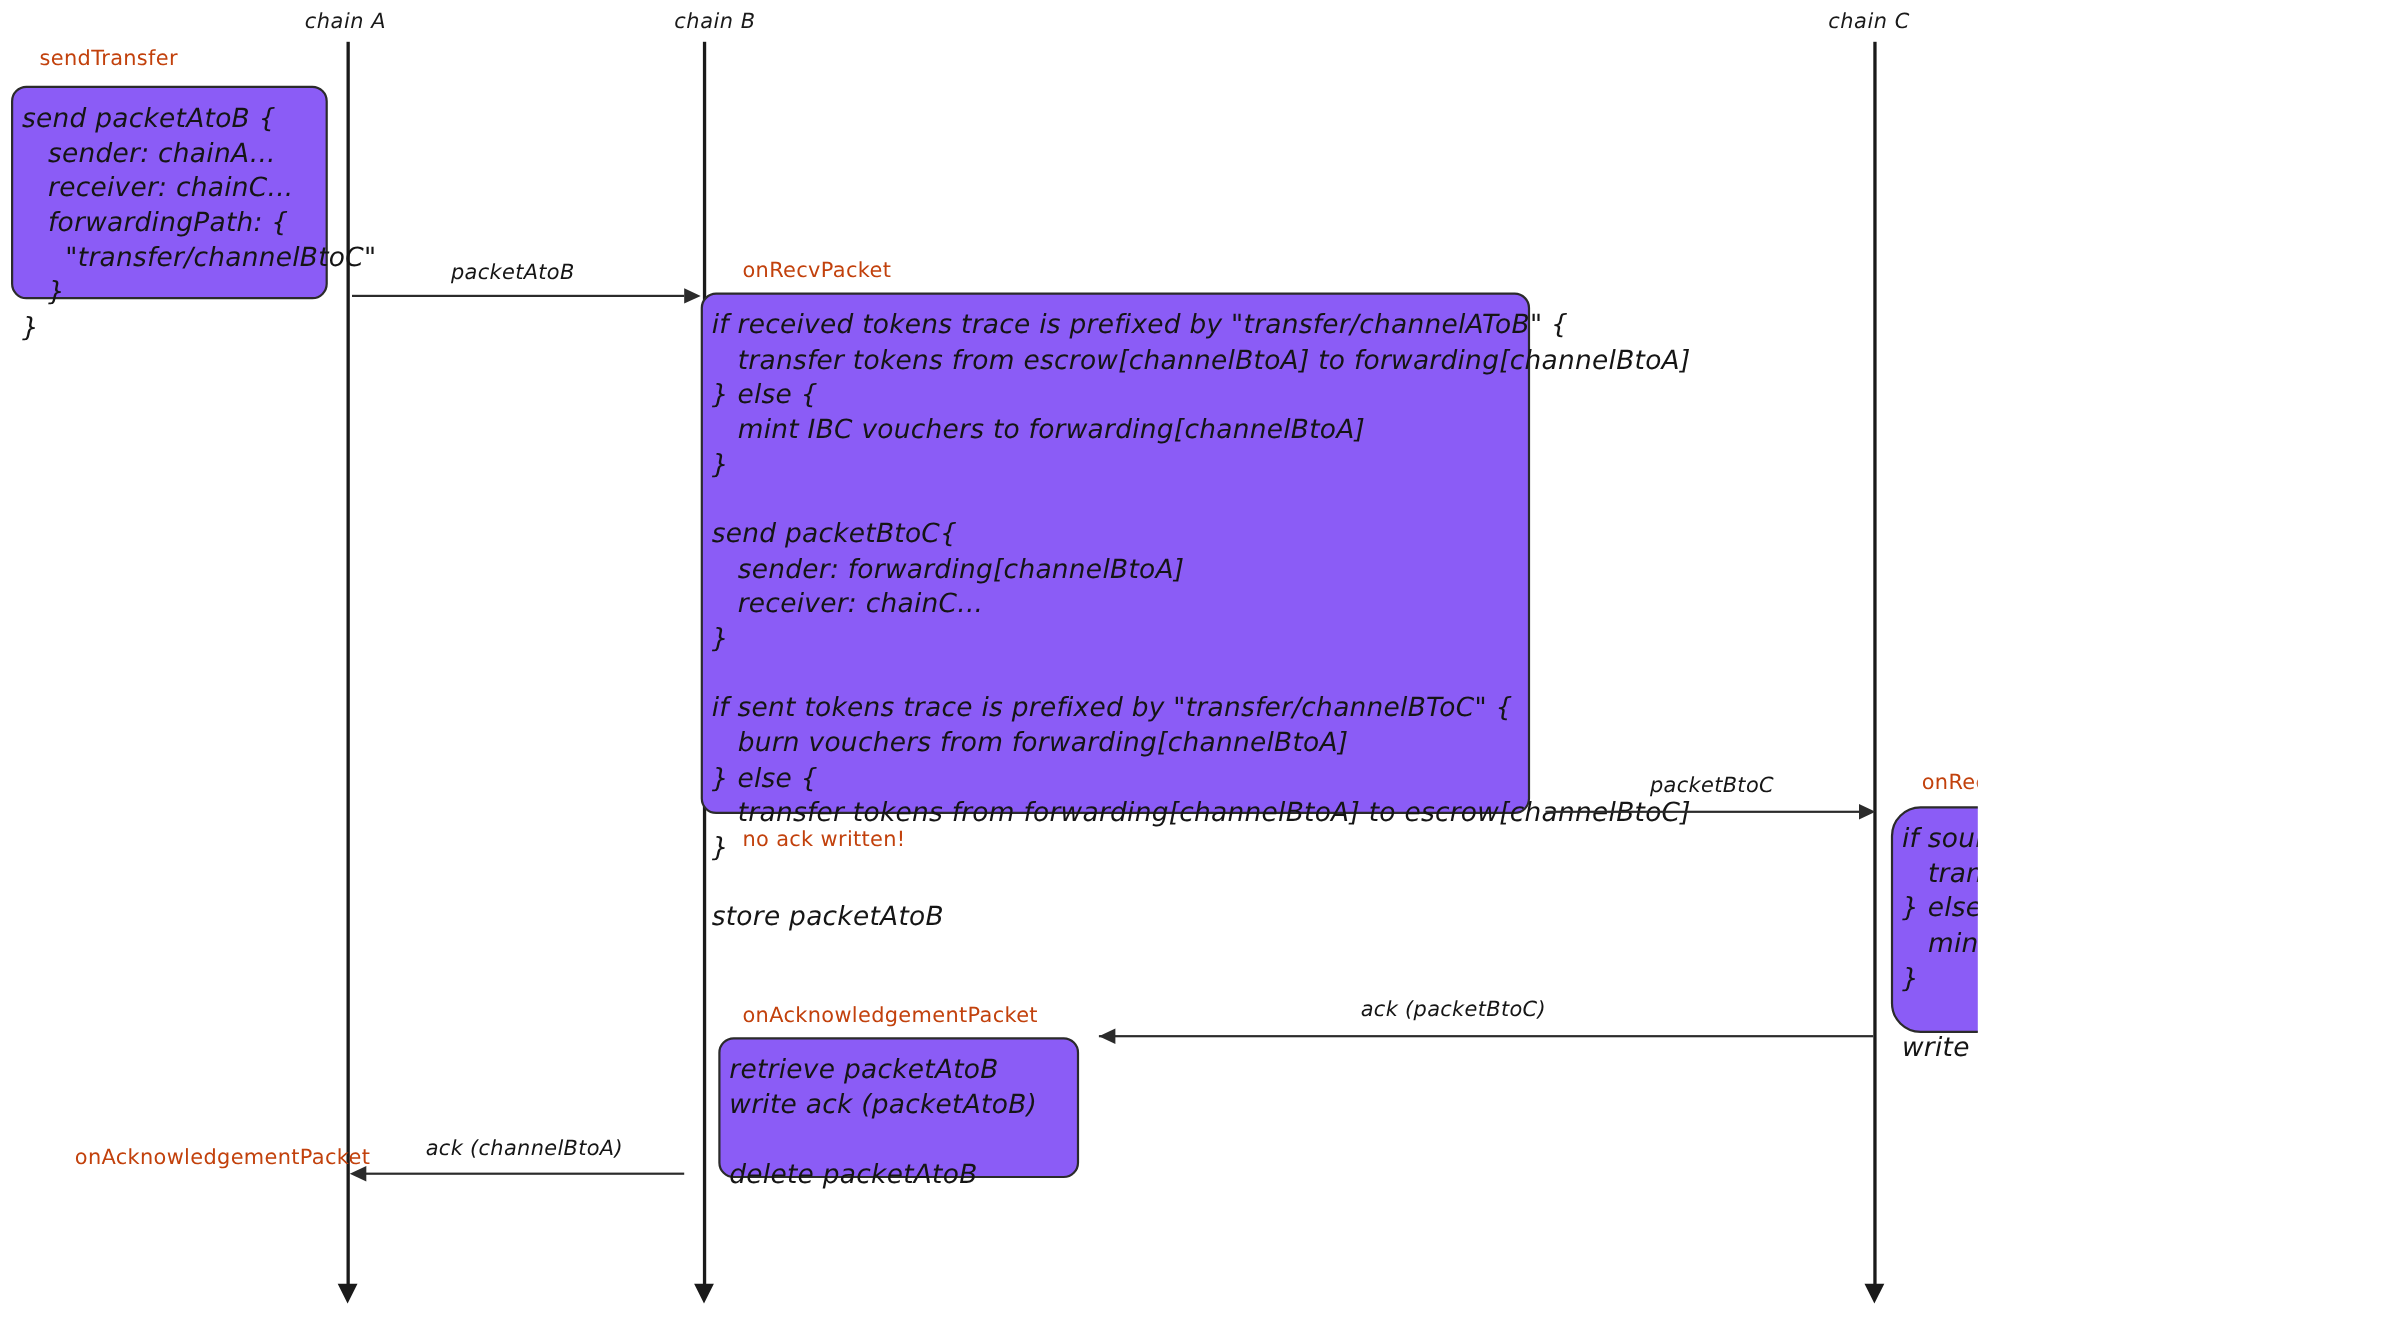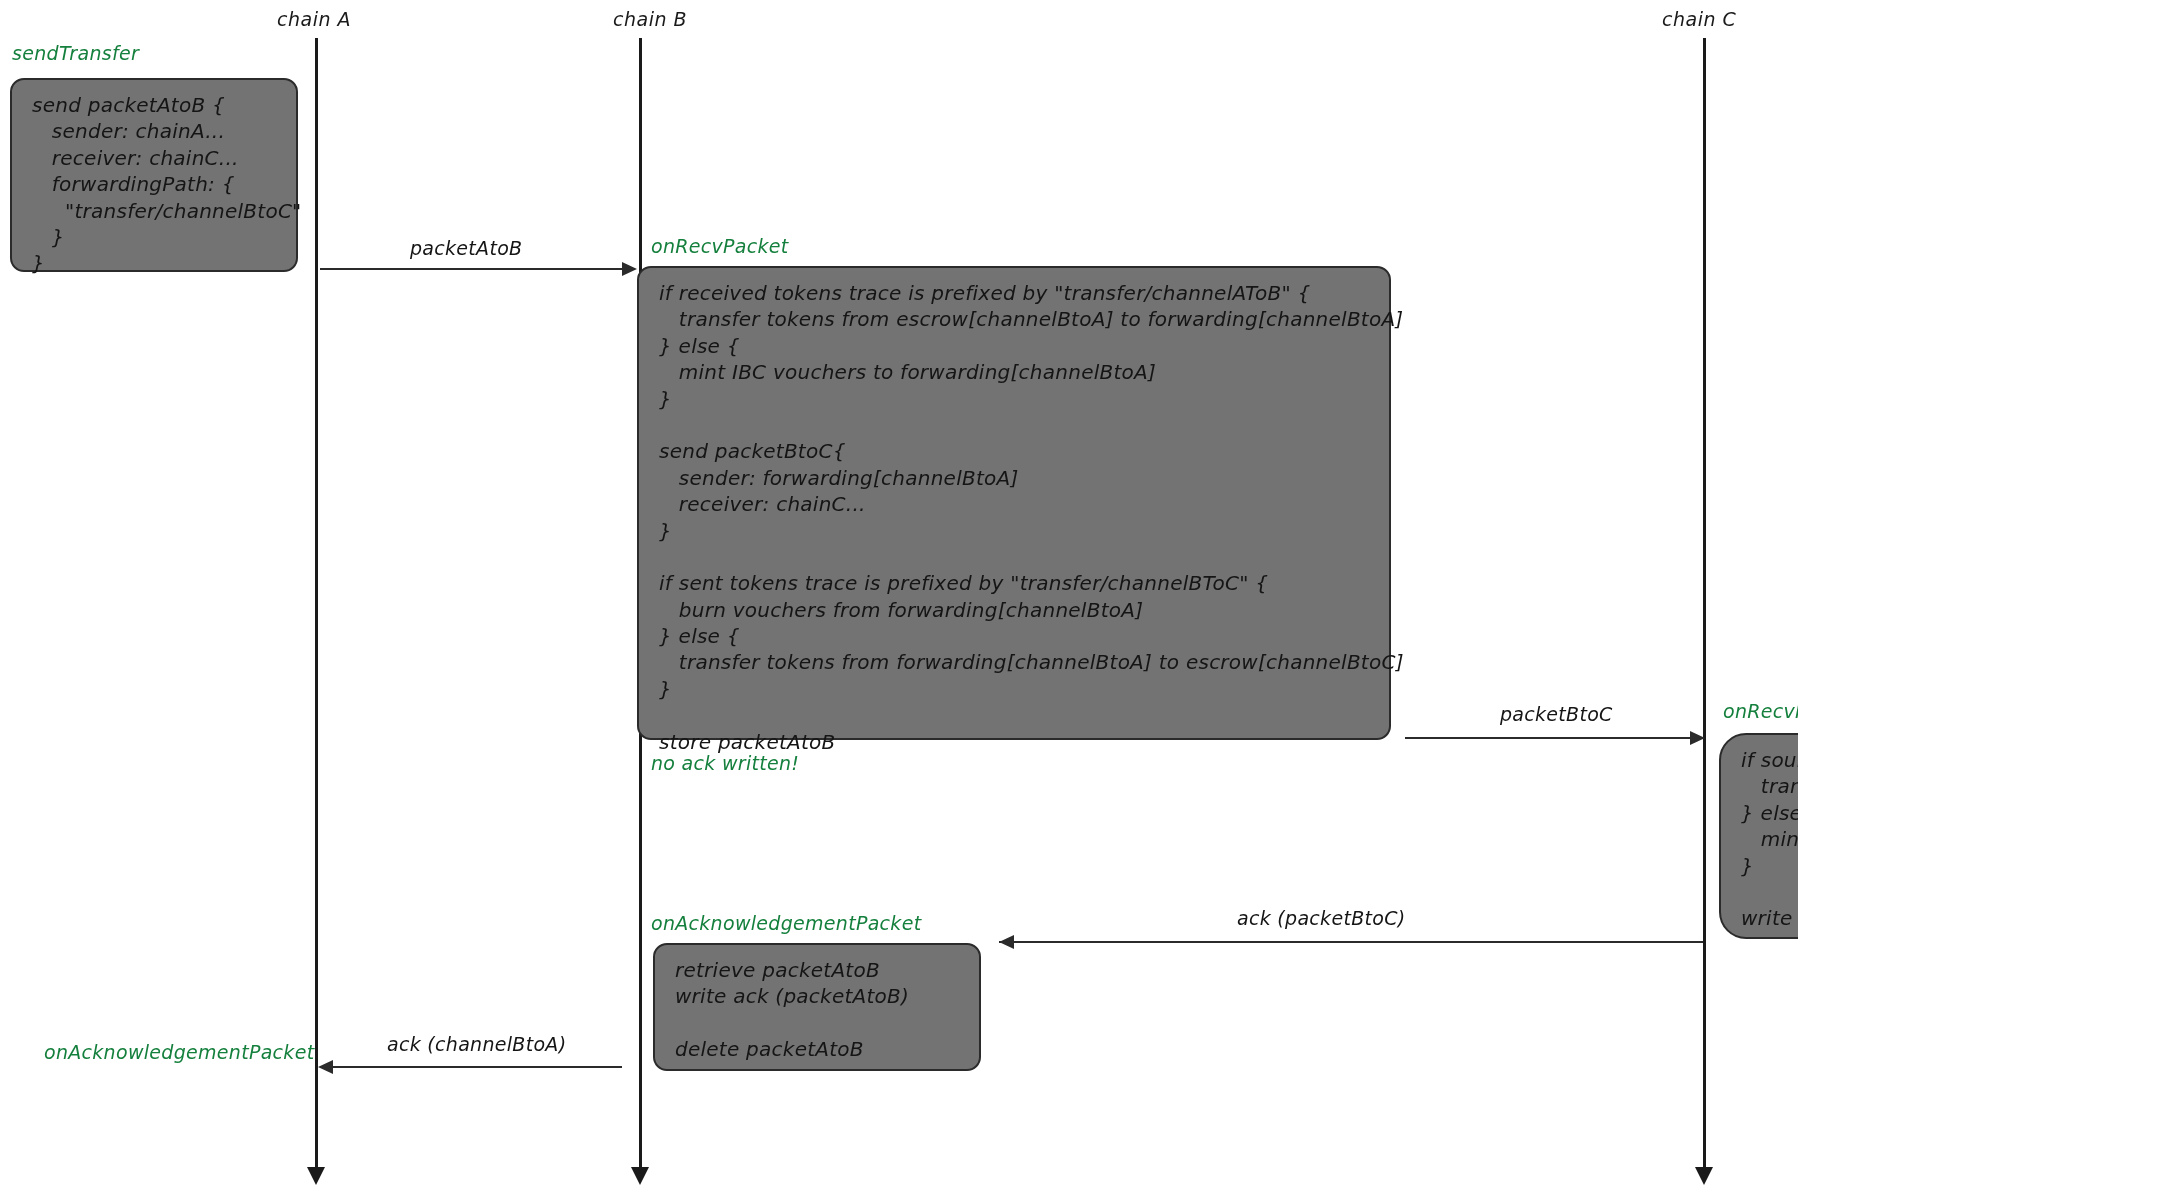--- a/index.html
+++ b/index.html
@@ -32,34 +32,34 @@
   .lifeline-arrow {
     position: absolute;
     width: 0;
     height: 0;
     border-left: 9px solid transparent;
     border-right: 9px solid transparent;
     border-top: 18px solid #1a1a1a;
   }
   .event-label {
     position: absolute;
-    color: #15803d;
+    color: #c2410c;
     font-size: 19px;
-    font-style: italic;
     white-space: nowrap;
     letter-spacing: 0.3px;
+    margin-left: 24px;
   }
   .note {
     position: absolute;
     border: 2px solid #2b2b2b;
     border-radius: 14px;
-    background: #737373;
+    background: #8b5cf6;
     box-sizing: border-box;
-    padding: 12px 20px;
-    font-size: 20px;
+    padding: 12px 8px;
+    font-size: 24px;
     line-height: 1.32;
     color: #151515;
     font-style: italic;
     white-space: pre;
     letter-spacing: 0.25px;
   }
   .msg-line {
     position: absolute;
     height: 2px;
     background: #2b2b2b;

